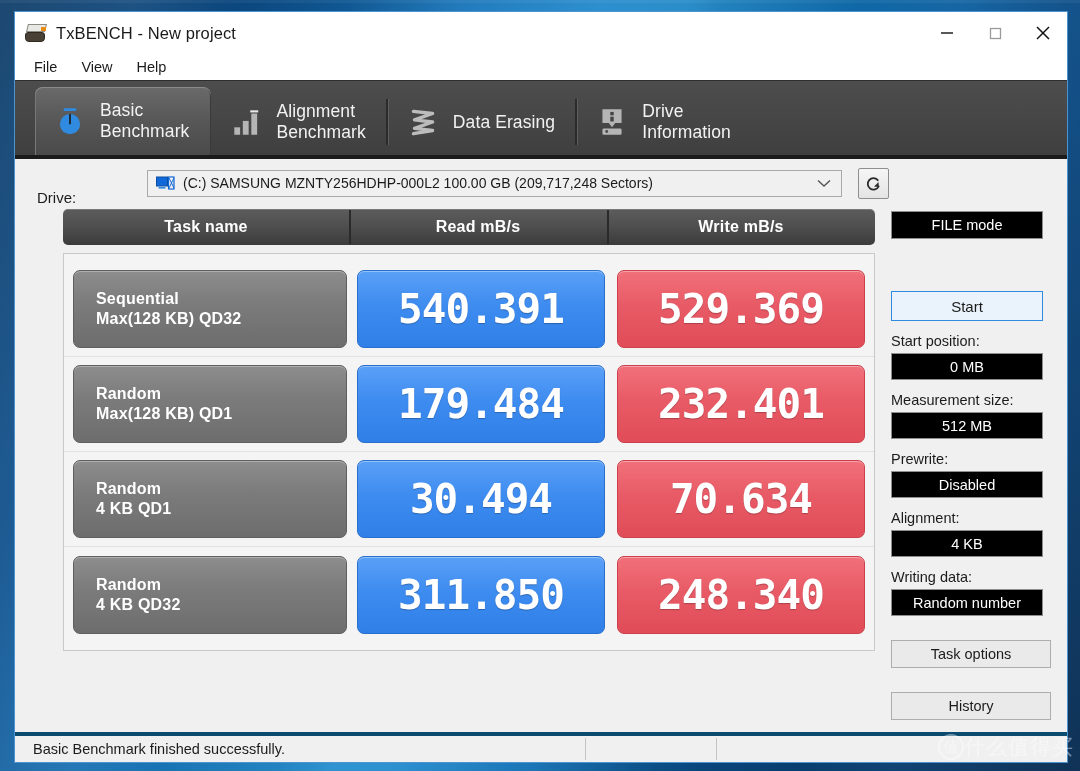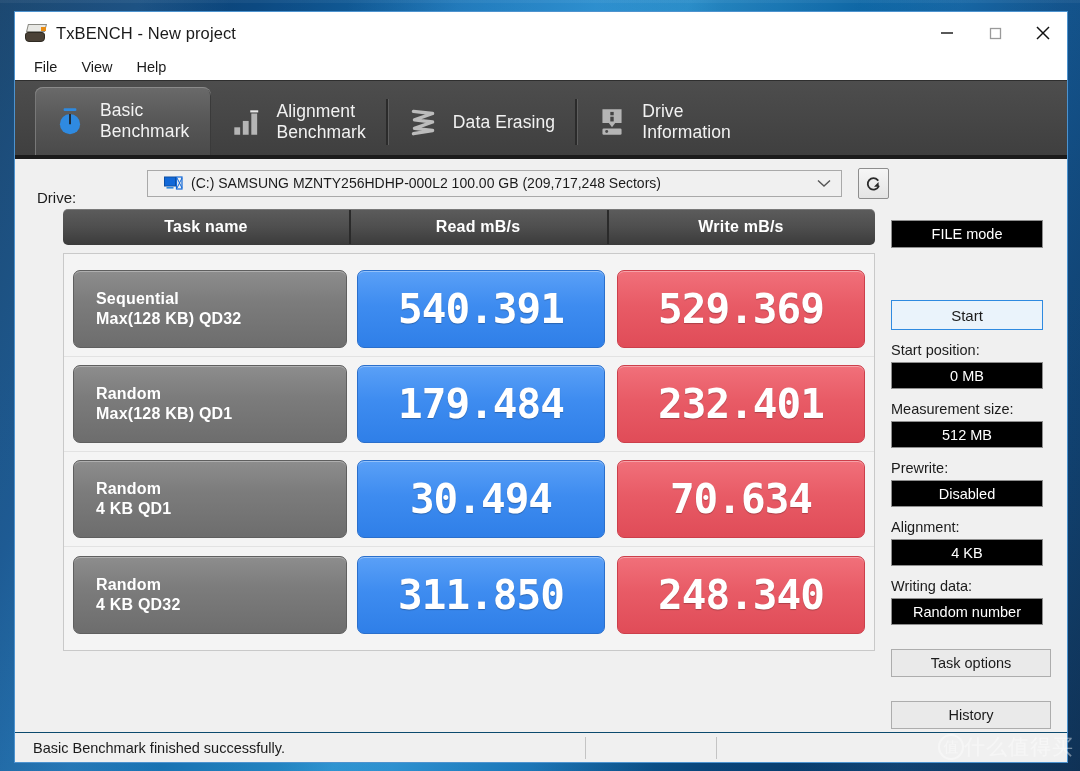--- a/index.html
+++ b/index.html
@@ -133,21 +133,21 @@
     height: 48px; display: flex; align-items: center;
     padding: 0 0 0 22px;
     flex: 0 0 auto;
   }
   .drive-label { font-size: 15px; color: #1b1b1b; width: 110px; margin-top: 28px; }
   .drive-combo {
     width: 695px; height: 27px;
     background: #f0f0f0;
     border: 1px solid #a9a9a9;
     display: flex; align-items: center;
-    padding-left: 16px; gap: 8px;
+    padding-left: 8px; gap: 8px;
     cursor: default;
     justify-content: flex-end;
   }
   .drive-icon { width: 19px; height: 15px; flex: 0 0 auto; }
   .drive-text { font-size: 14px; color: #1b1b1b; white-space: nowrap; }
   .combo-arrow { margin-left: auto; margin-right: 10px; }
   .refresh-btn {
     width: 31px; height: 31px; margin-left: 16px;
     background: linear-gradient(180deg,#f6f6f6,#e4e4e4);
     border: 1px solid #8e8e8e;
@@ -236,21 +236,21 @@
   }
   .cell-val.write { margin-left: 12px; }
 
   
   .sidebar {
     flex: 1 1 auto;
     padding: 0 12px 0 14px;
     display: flex; flex-direction: column;
   }
   .file-mode {
-    margin-top: 13px;
+    margin-top: 4px;
     height: 28px; width: 152px;
     background: #000000;
     border: 1px solid #8e8e8e;
     color: #ffffff; font-size: 14.5px;
     display: flex; align-items: center; justify-content: center;
     cursor: default;
   }
   .start-btn {
     margin-top: 52px;
     height: 30px; width: 152px;
@@ -274,21 +274,21 @@
     background: #eaeaea; border: 1px solid #adadad;
     color: #1b1b1b; font-size: 14.5px;
     display: flex; align-items: center; justify-content: center;
     cursor: default;
   }
 
   
   .statusbar {
     height: 30px; flex: 0 0 auto;
     background: #f0f0f0;
-    border-top: 1px solid #0c4a6e;
+    border-top: 4px solid #0c4a6e;
     display: flex; align-items: center;
   }
   .status-text {
     font-size: 14.5px; color: #1b1b1b;
     padding-left: 18px; width: 570px;
   }
   .status-sep { width: 1px; height: 22px; background: #c4c4c4; }
   .status-pane { width: 130px; height: 100%; }
 
   

